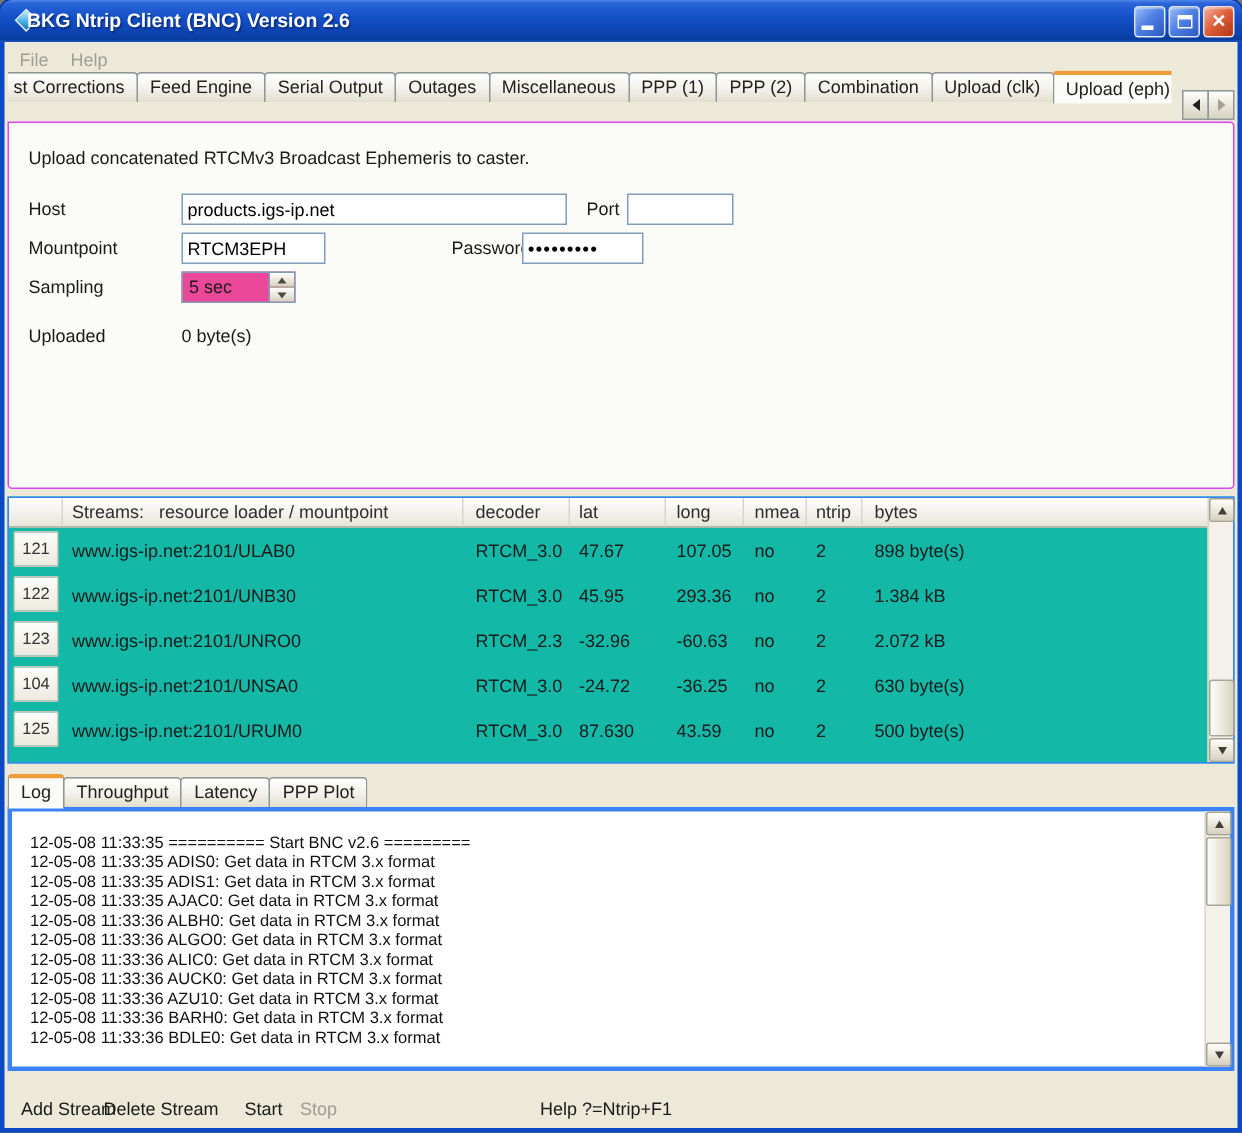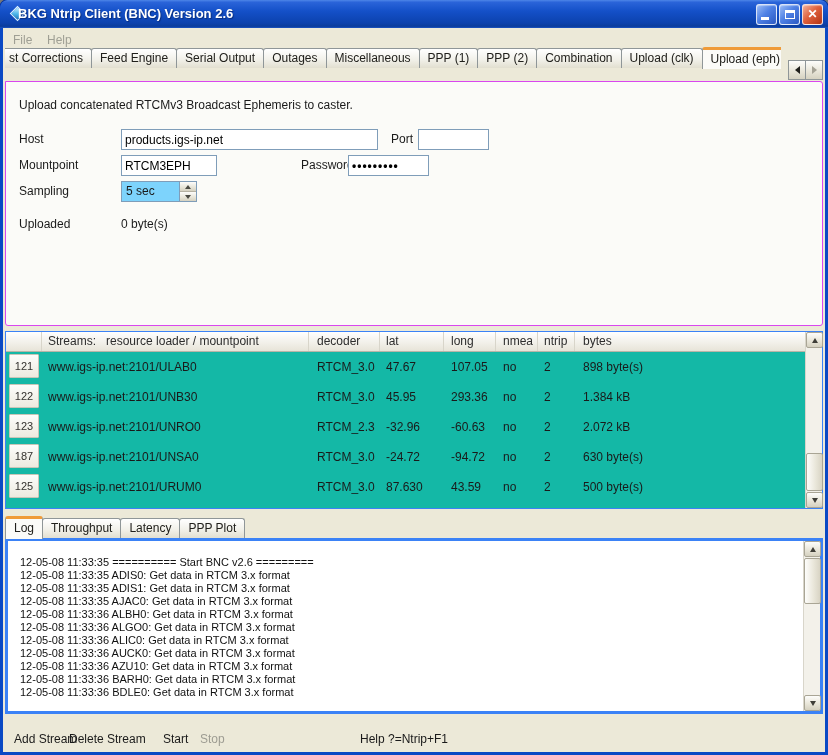--- a/index.html
+++ b/index.html
@@ -60,21 +60,21 @@
   .pane { position:absolute; top:53px; left:2px; width:818px; height:245px;
     background:#fbfbf8; border:1px solid #d946ef; border-radius:0 3px 3px 3px; z-index:1; }
   .desc { position:absolute; left:13px; top:16px; }
   .flabel { position:absolute; color:#1a1a1a; }
   .xp-input { position:absolute; height:21px; border:1px solid #7f9db9; background:#fff;
     font-family:"Liberation Sans",sans-serif; font-size:12px; padding:0 3px; color:#000; }
   .pw { letter-spacing:1px; font-weight:bold; }
   .static-val { position:absolute; }
 
   .spinbox { position:absolute; left:115px; top:99px; width:76px; height:21px;
-    border:1px solid #7f9db9; background:#7dd3fc; display:flex; }
+    border:1px solid #7f9db9; background:#ec4899; display:flex; }
   .spin-val { flex:1; line-height:19px; padding-left:4px; }
   .spin-btns { width:17px; display:flex; flex-direction:column; border-left:1px solid #7f9db9; }
   .spin-btn { flex:1; background:linear-gradient(180deg,#fdfdfb,#e7e4d7 60%,#d5d1c0);
     display:flex; align-items:center; justify-content:center; }
   .spin-btn + .spin-btn { border-top:1px solid #b5b1a2; }
   .tri-up-s { width:0;height:0;border-left:3px solid transparent;border-right:3px solid transparent;border-bottom:4px solid #4a4a42; }
   .tri-down-s { width:0;height:0;border-left:3px solid transparent;border-right:3px solid transparent;border-top:4px solid #4a4a42; }
 
   
   .streams { position:absolute; top:303px; left:2px; width:818px; height:178px;
@@ -251,26 +251,26 @@
     <div class="cell c-stream">www.igs-ip.net:2101/UNRO0</div>
     <div class="cell c-decoder">RTCM_2.3</div>
     <div class="cell c-lat">-32.96</div>
     <div class="cell c-long">-60.63</div>
     <div class="cell c-nmea">no</div>
     <div class="cell c-ntrip">2</div>
     <div class="cell c-bytes">2.072 kB</div>
   </div>
           <div class="srow">
     <div class="cell c-num">
-      <div class="num-box">187</div>
+      <div class="num-box">104</div>
     </div>
     <div class="cell c-stream">www.igs-ip.net:2101/UNSA0</div>
     <div class="cell c-decoder">RTCM_3.0</div>
     <div class="cell c-lat">-24.72</div>
-    <div class="cell c-long">-94.72</div>
+    <div class="cell c-long">-36.25</div>
     <div class="cell c-nmea">no</div>
     <div class="cell c-ntrip">2</div>
     <div class="cell c-bytes">630 byte(s)</div>
   </div>
           <div class="srow">
     <div class="cell c-num">
       <div class="num-box">125</div>
     </div>
     <div class="cell c-stream">www.igs-ip.net:2101/URUM0</div>
     <div class="cell c-decoder">RTCM_3.0</div>

